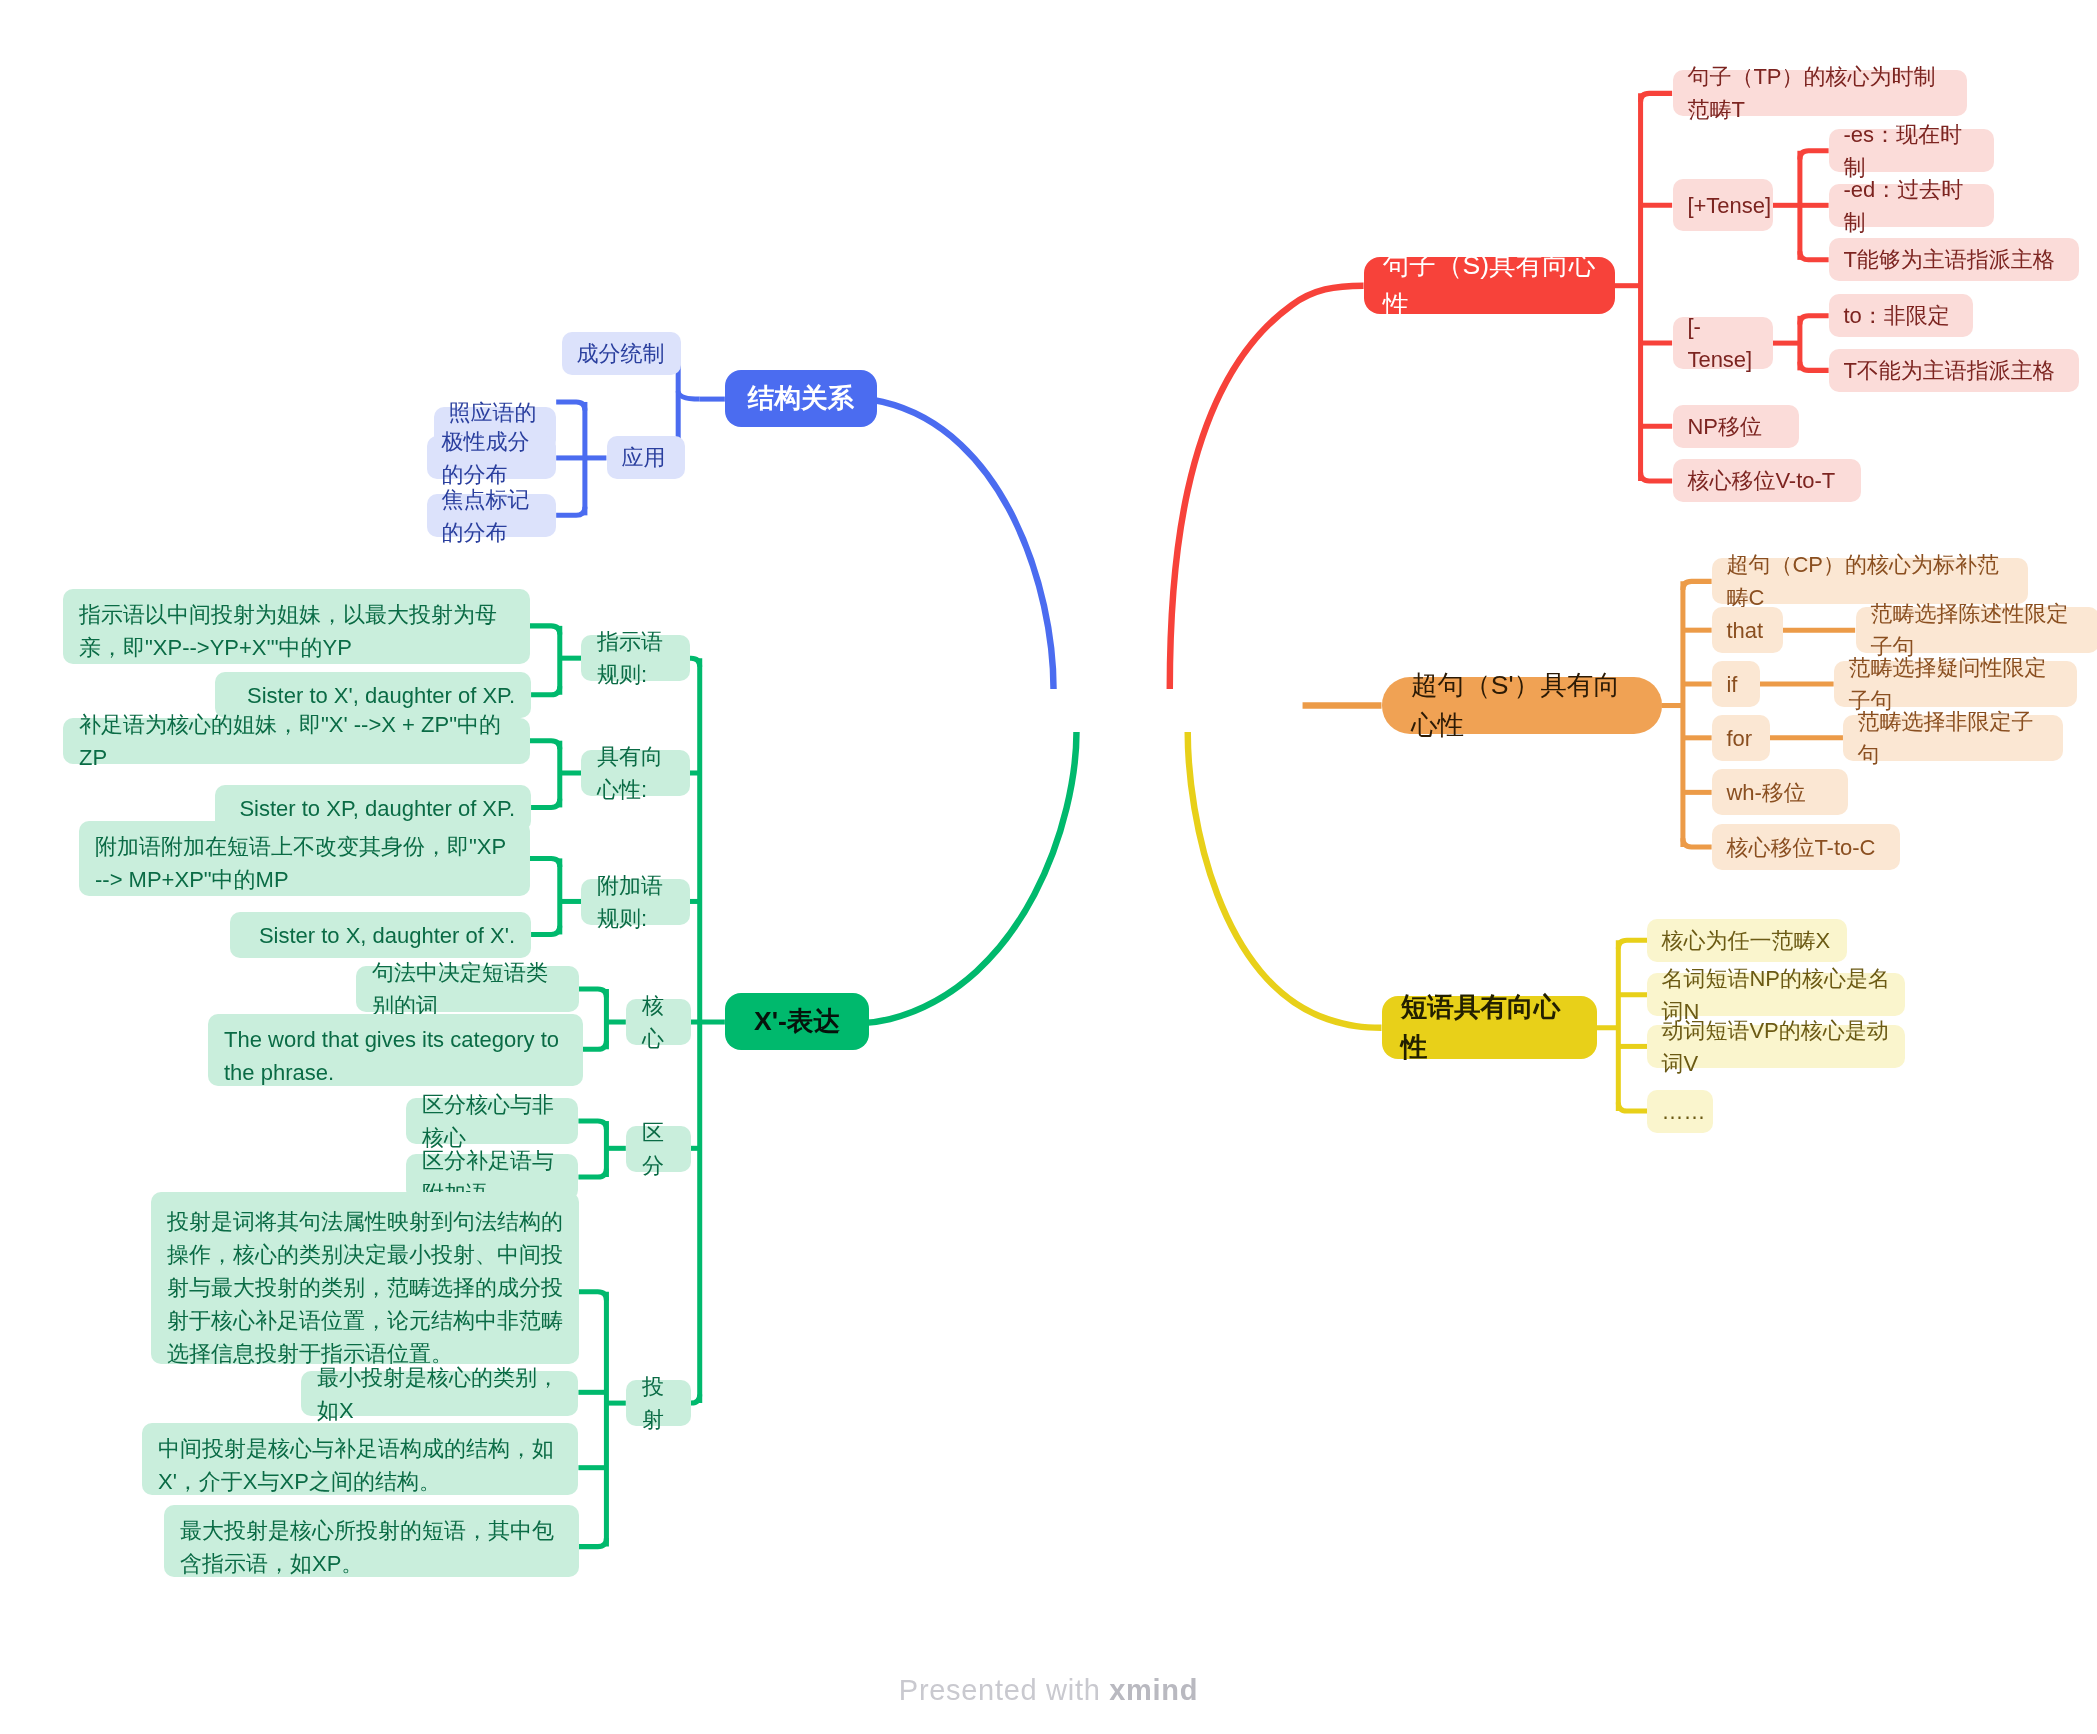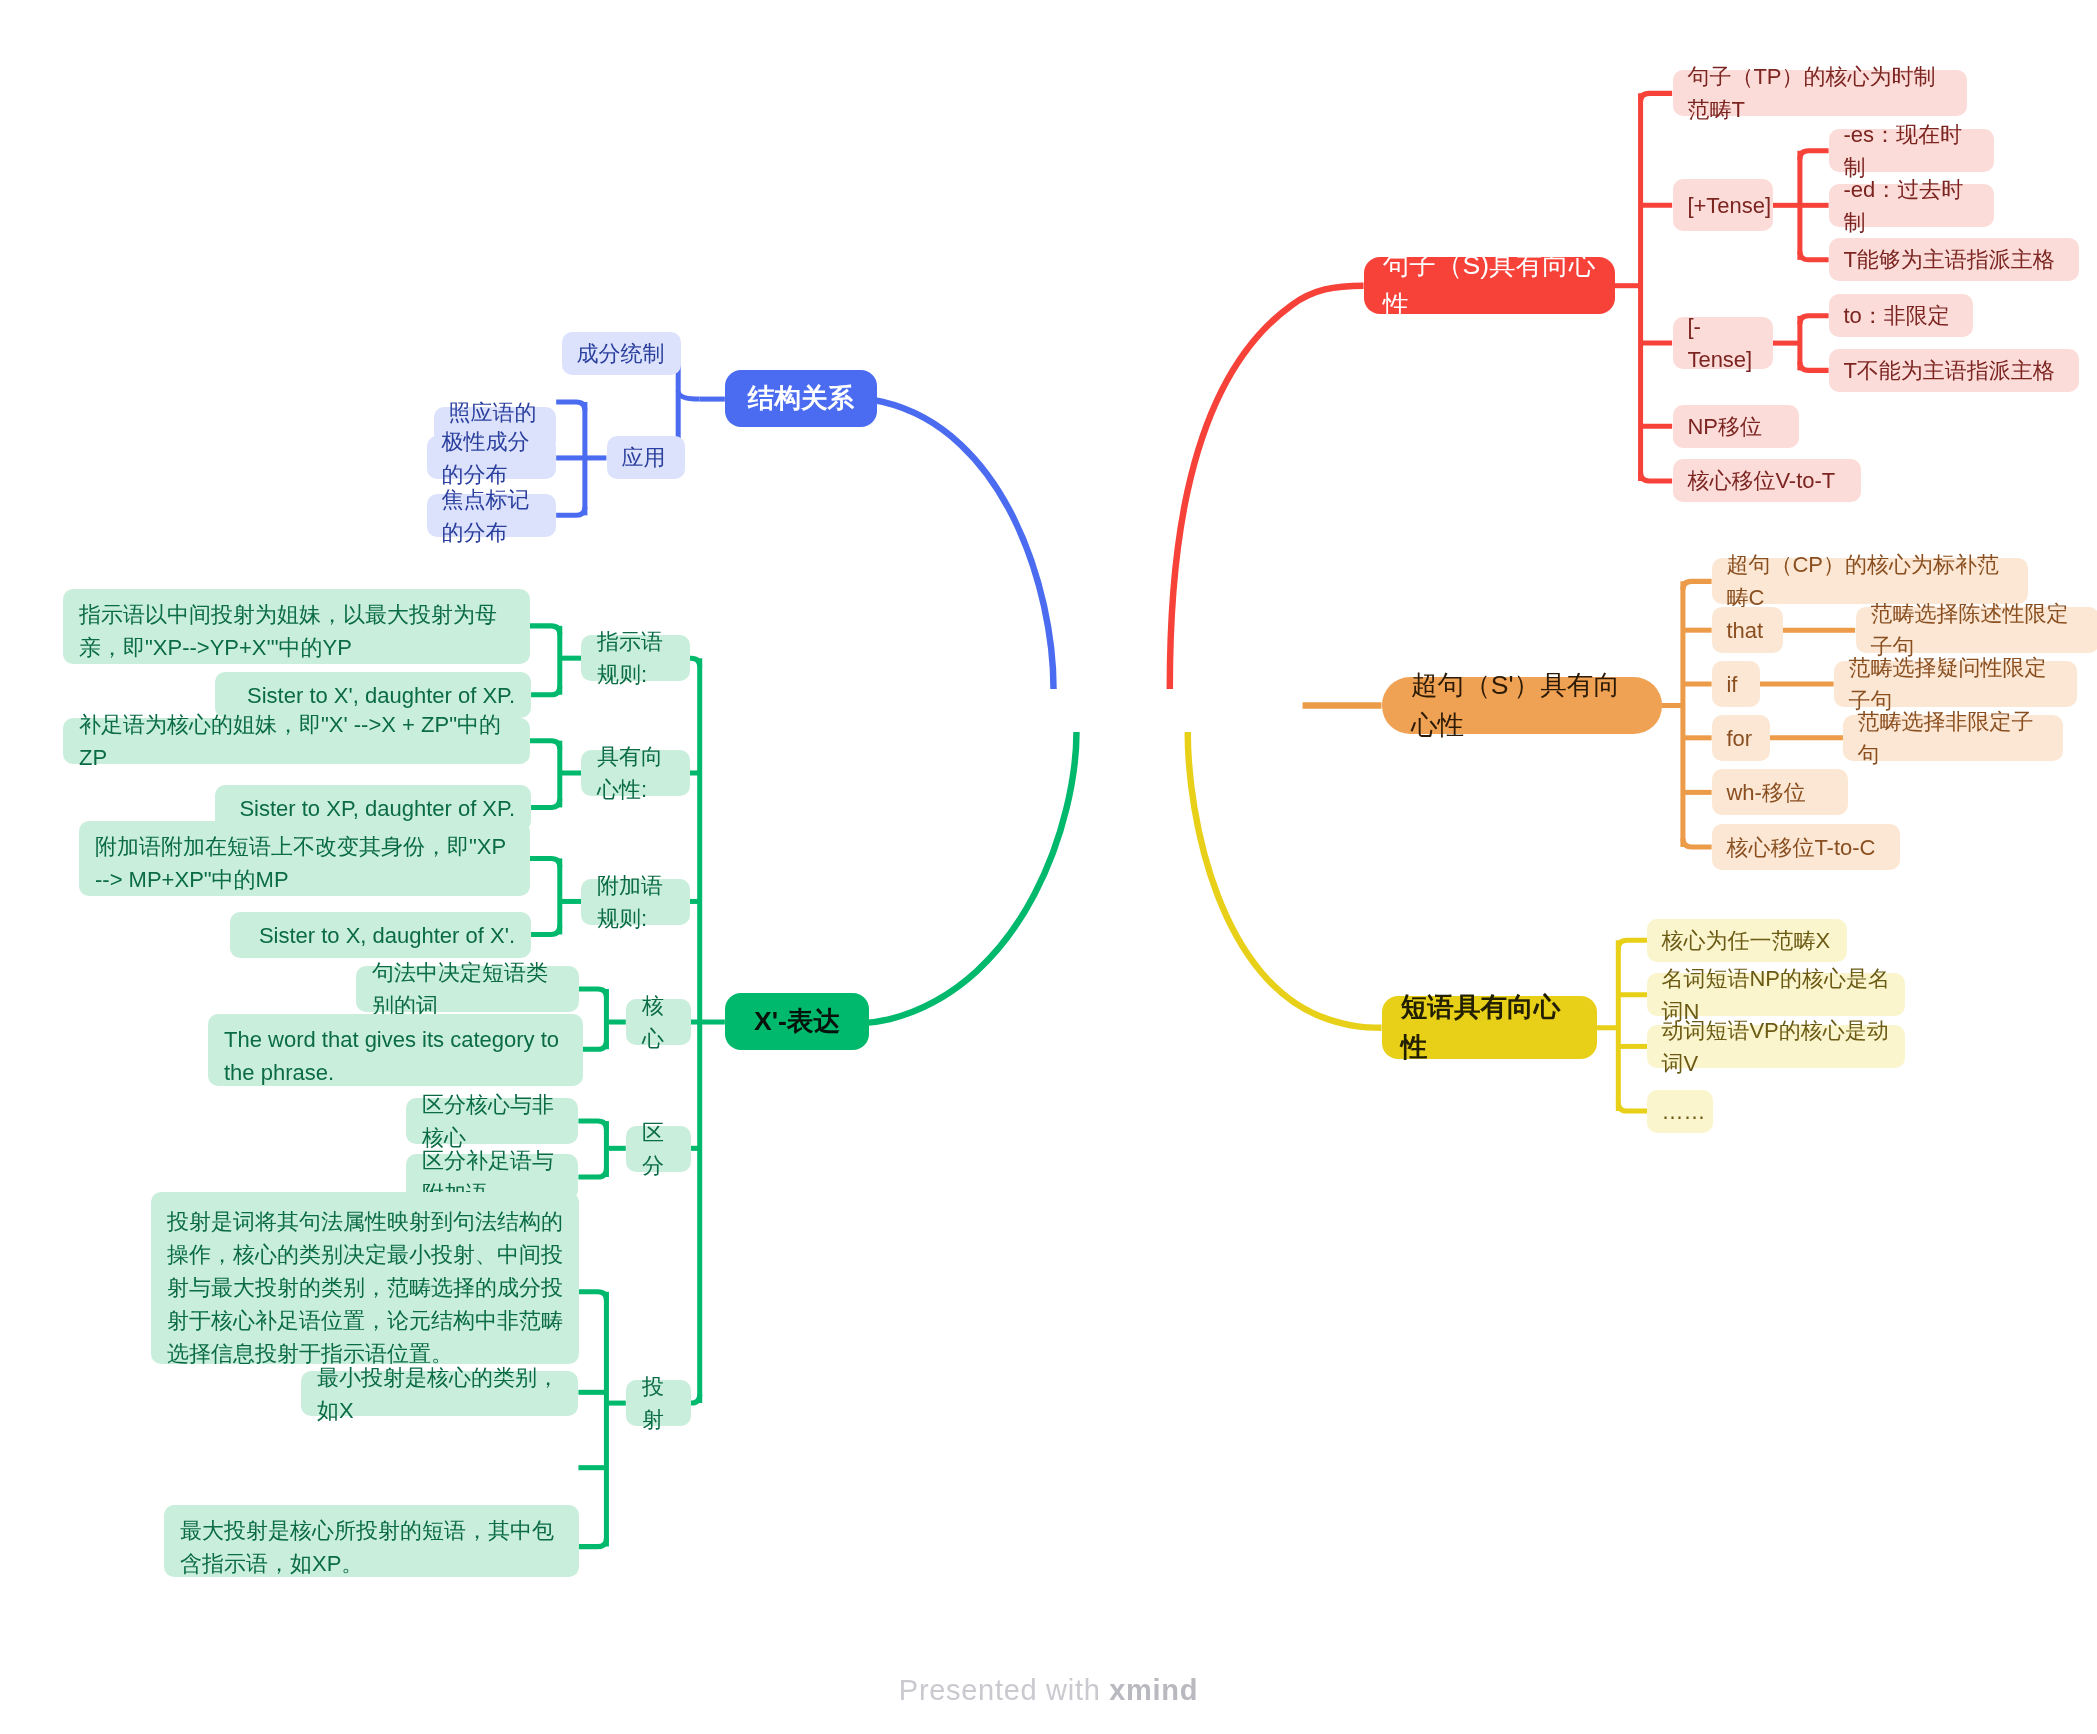--- a/index.html
+++ b/index.html
@@ -208,20 +208,21 @@
   <div class="node l-green" style="left:356px;top:966px;width:223px;height:46px;">句法中决定短语类别的词</div>
   <div class="node l-green wrap" style="left:208px;top:1014px;width:375px;height:72px;">The word that gives its category to the phrase.</div>
 
   <div class="node l-green" style="left:626px;top:1126px;width:65px;height:46px;">区分</div>
   <div class="node l-green" style="left:406px;top:1098px;width:172px;height:46px;">区分核心与非核心</div>
   <div class="node l-green" style="left:406px;top:1154px;width:172px;height:46px;">区分补足语与附加语</div>
 
   <div class="node l-green" style="left:626px;top:1380px;width:65px;height:46px;">投射</div>
   <div class="node l-green wrap" style="left:151px;top:1192px;width:428px;height:172px;align-items:flex-start;padding-top:13px;">投射是词将其句法属性映射到句法结构的操作，核心的类别决定最小投射、中间投射与最大投射的类别，范畴选择的成分投射于核心补足语位置，论元结构中非范畴选择信息投射于指示语位置。</div>
   <div class="node l-green" style="left:301px;top:1371px;width:277px;height:45px;justify-content:flex-end;">最小投射是核心的类别，如X</div>
+  <div class="node l-green wrap" style="left:142px;top:1423px;width:436px;height:72px;">中间投射是核心与补足语构成的结构，如X'，介于X与XP之间的结构。</div>
   <div class="node l-green wrap" style="left:164px;top:1505px;width:415px;height:72px;">最大投射是核心所投射的短语，其中包含指示语，如XP。</div>
 
   <div class="watermark" style="top:1674px;">
     <span>Presented with </span><b>xmind</b>
   </div>
 
 </div>
 
 
 </body></html>

